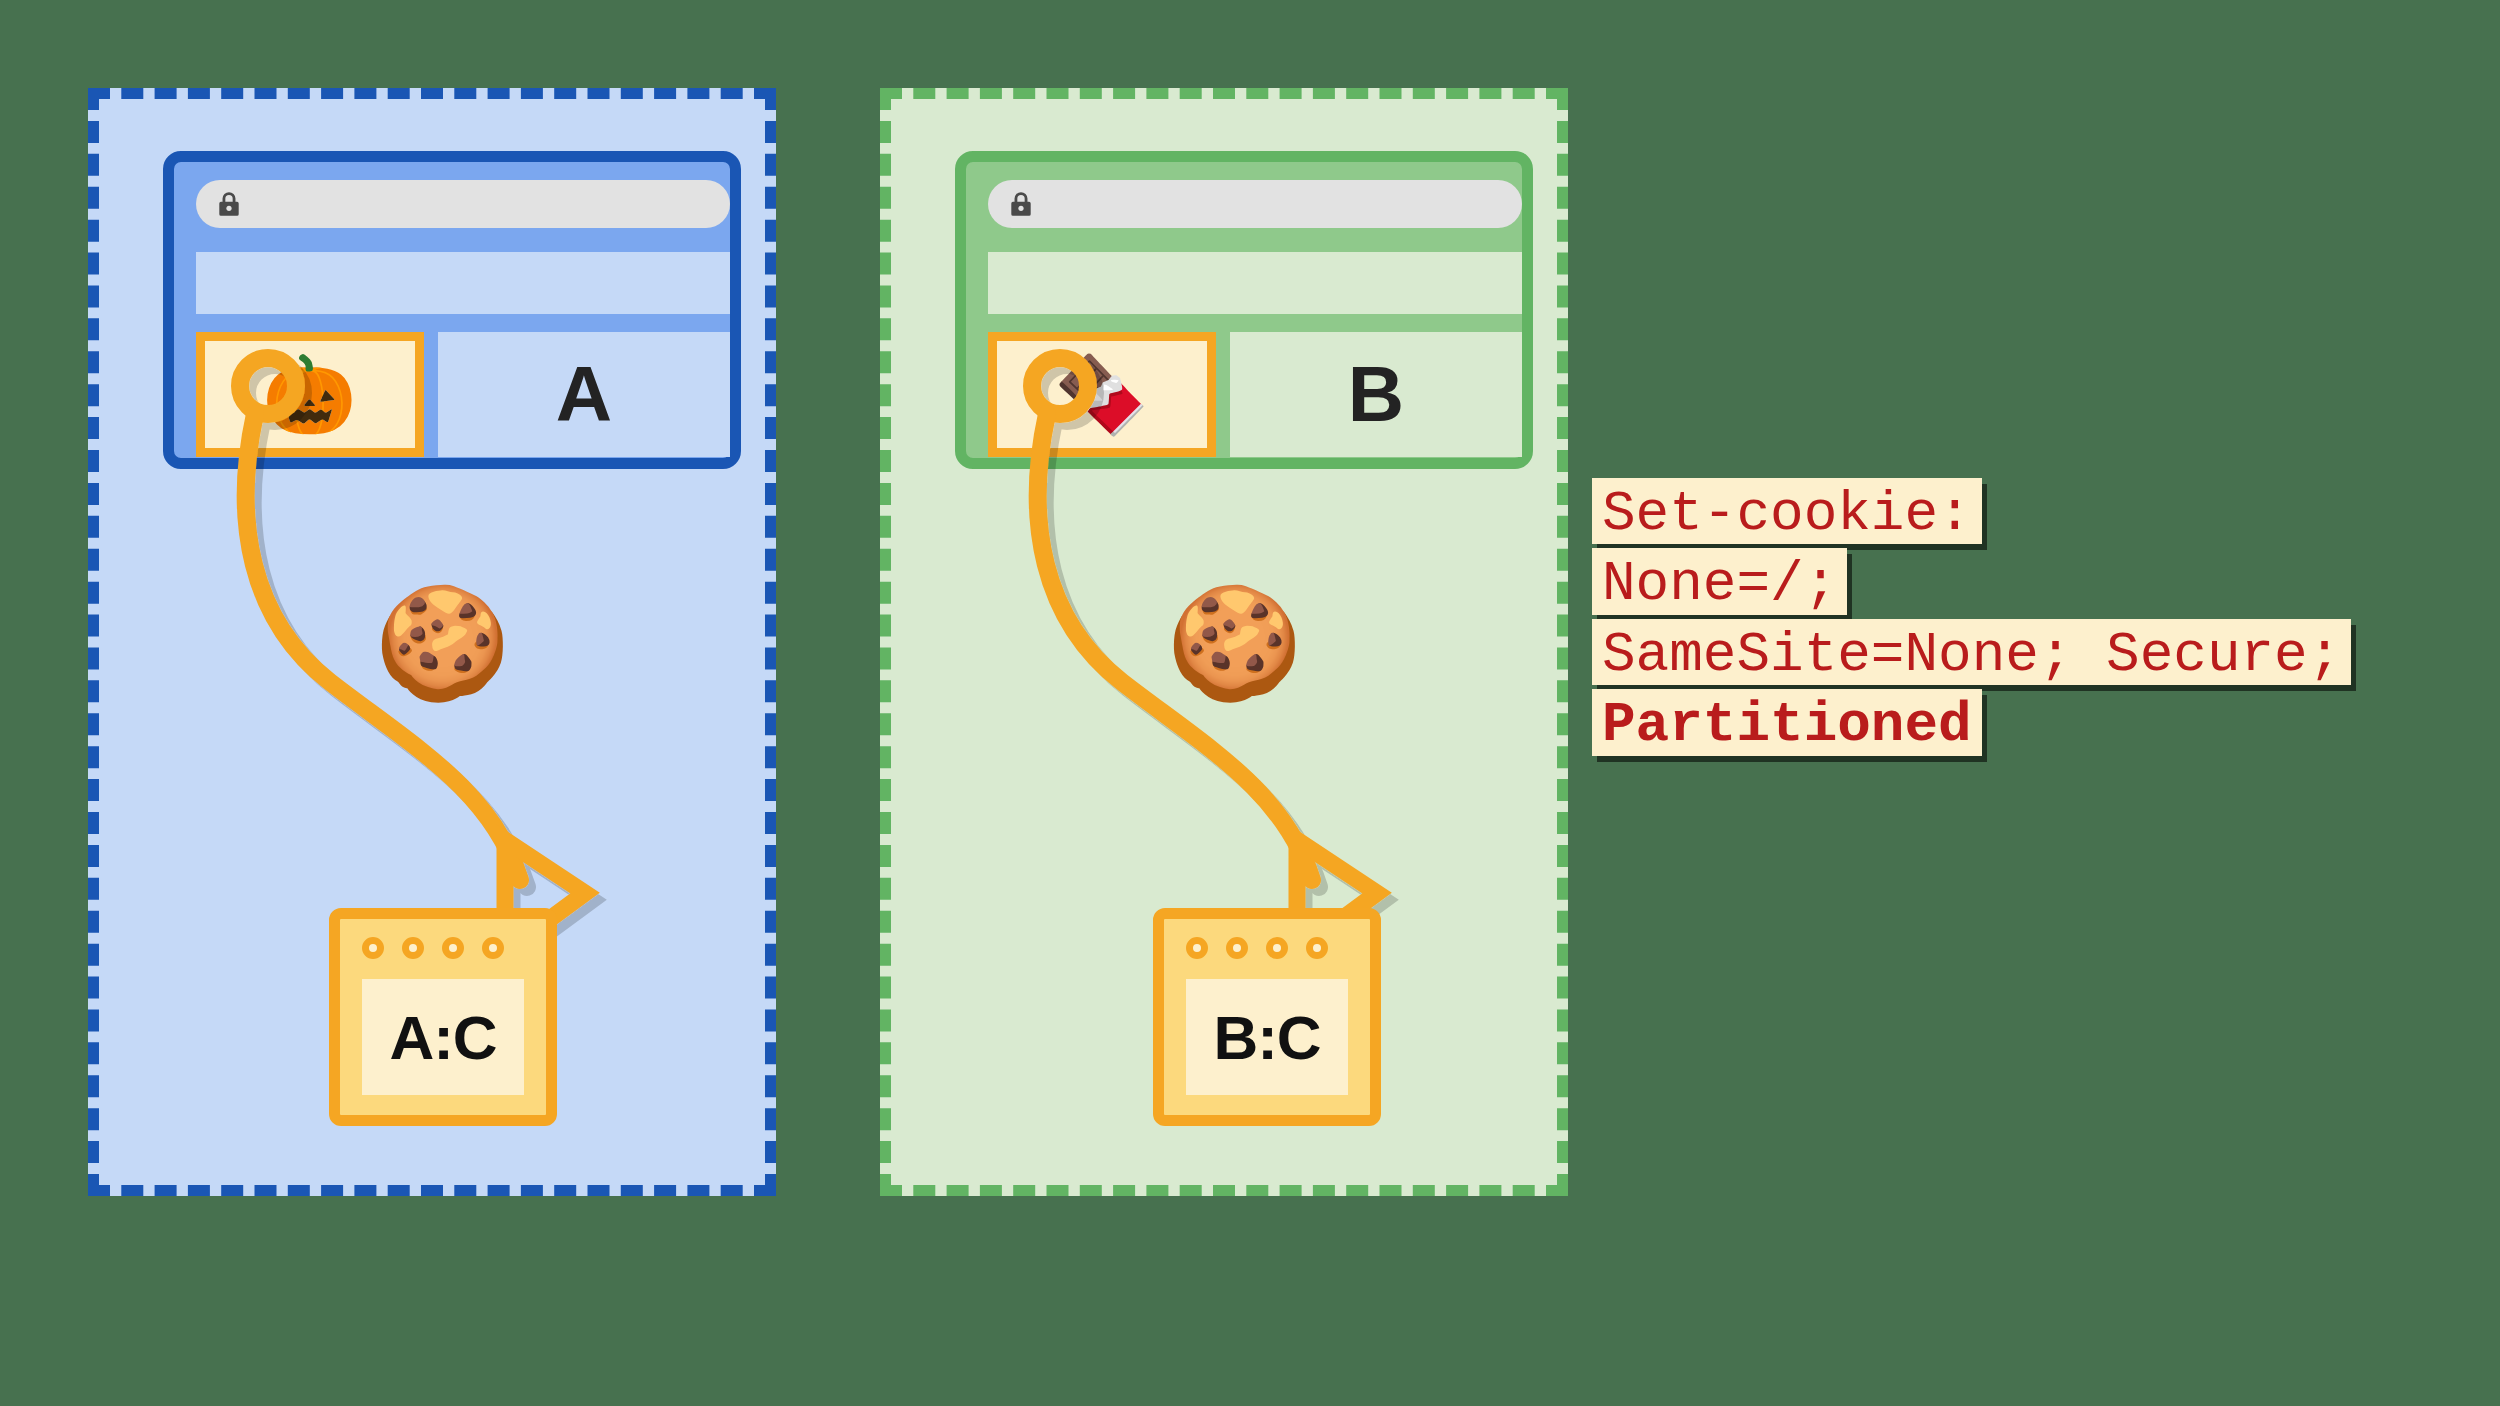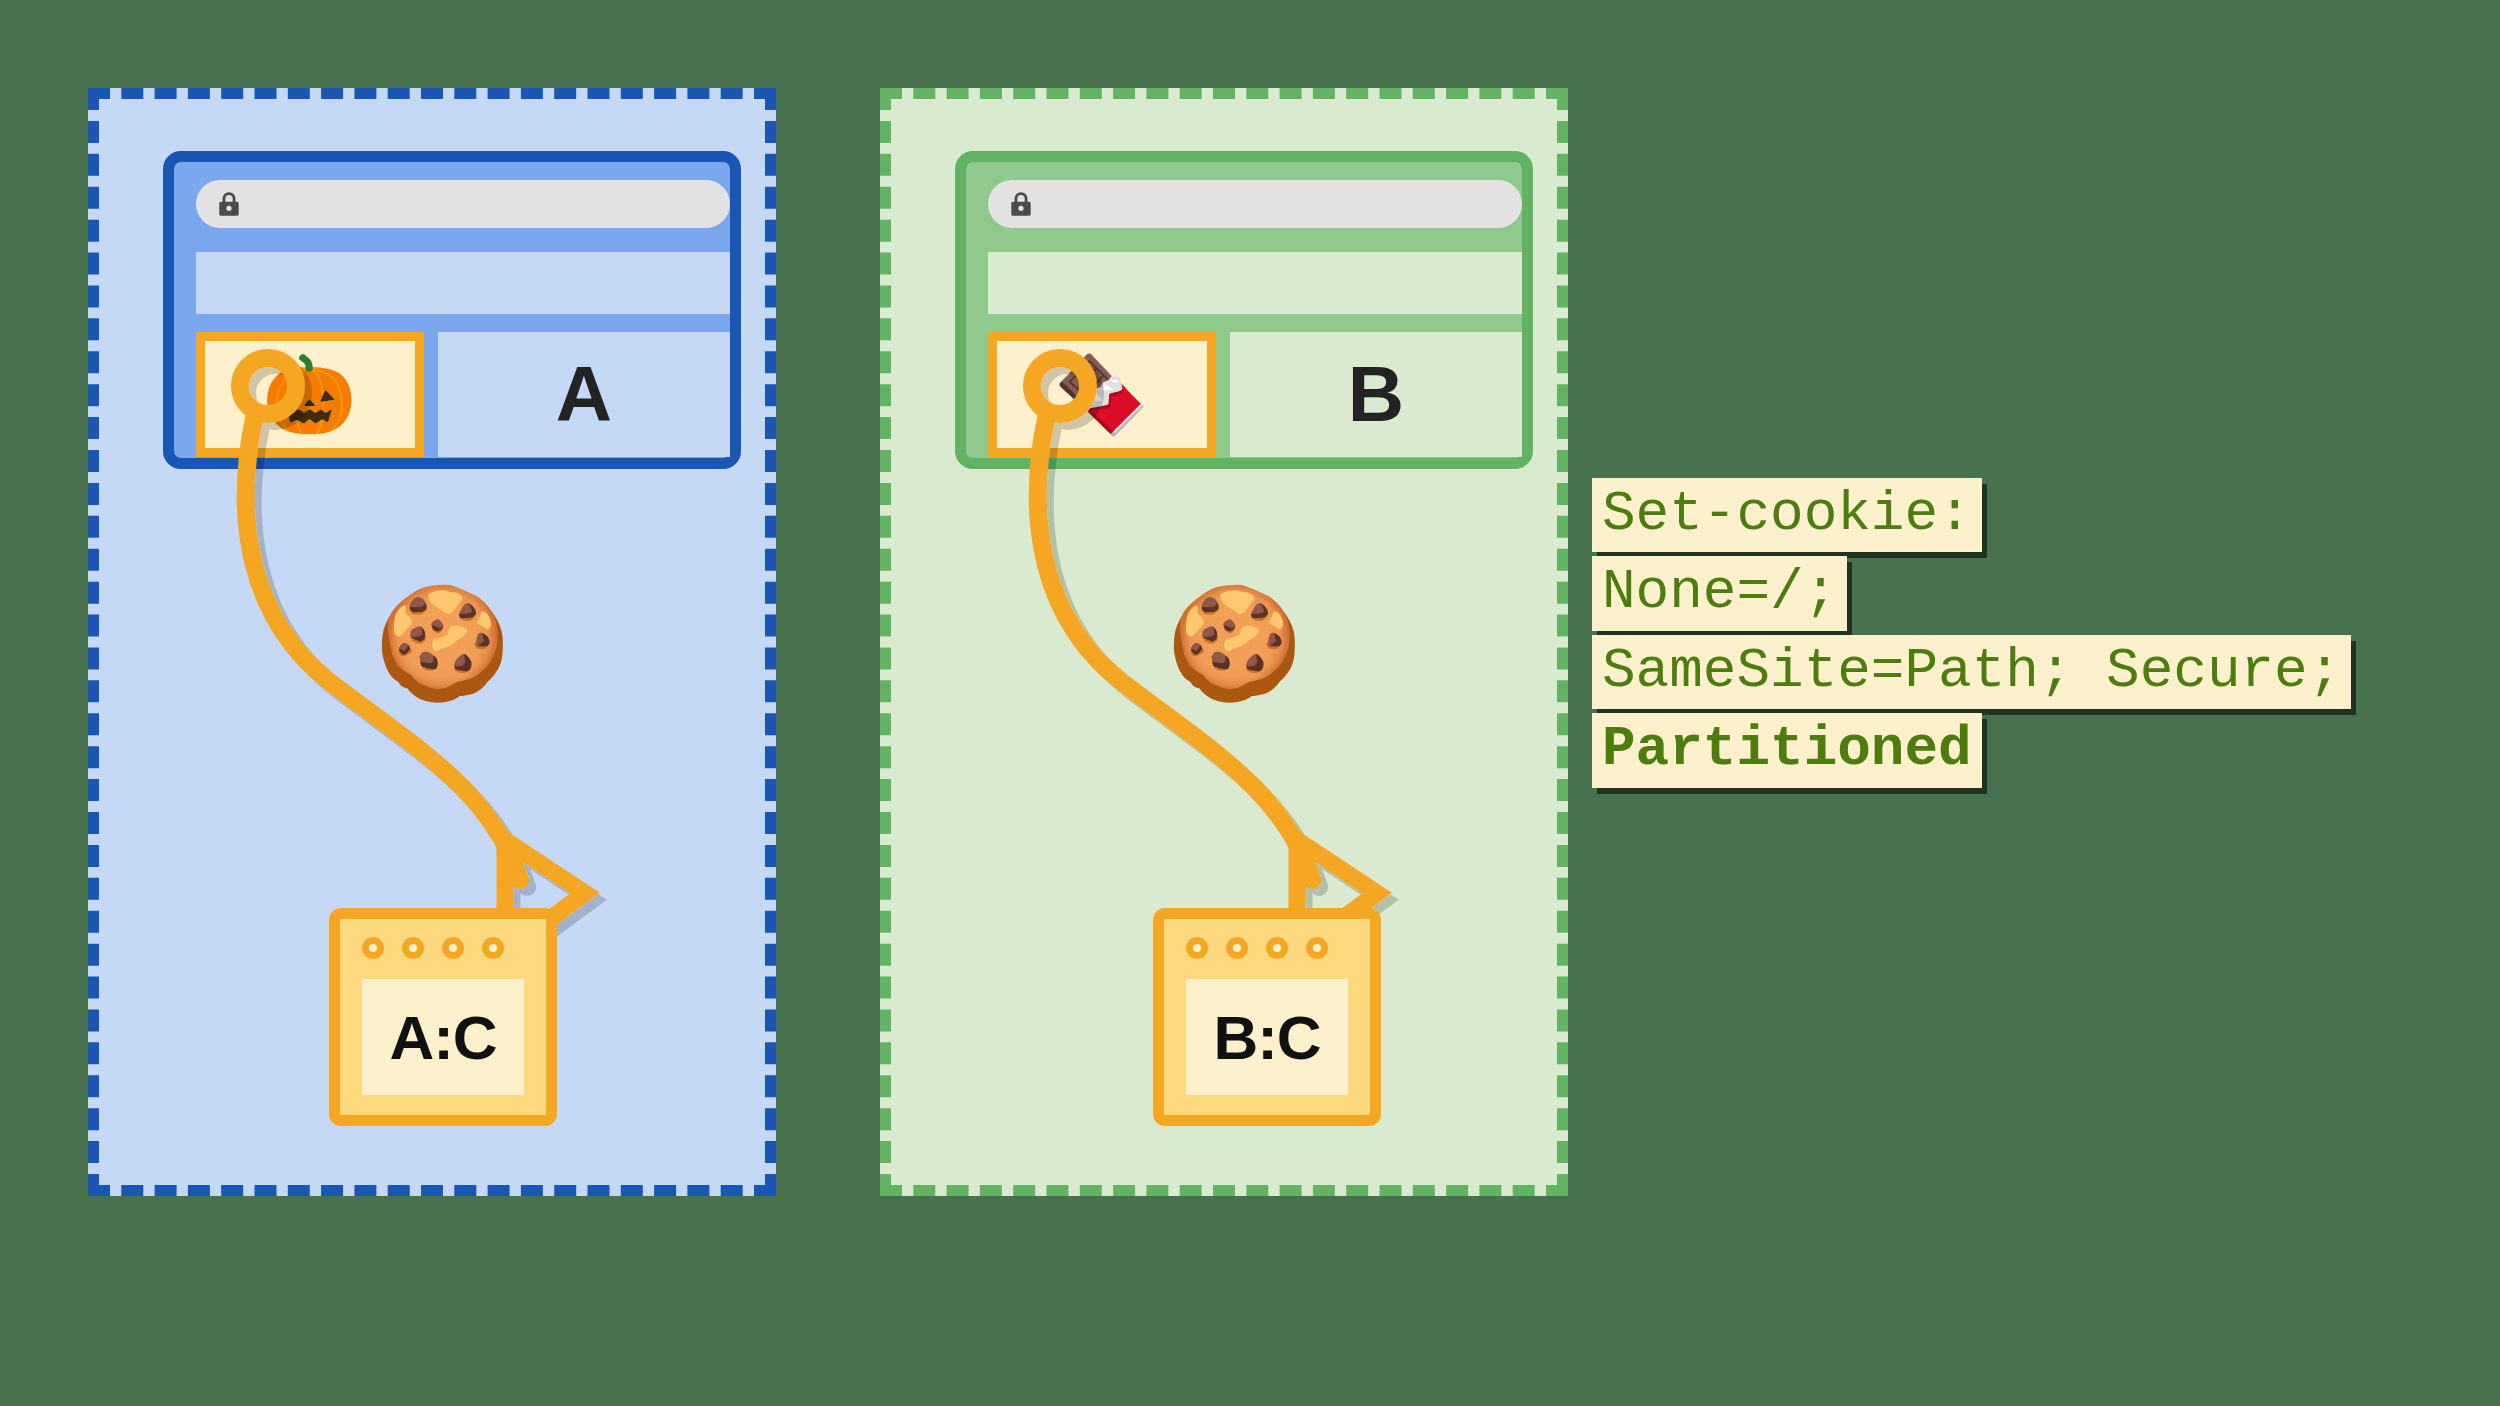--- a/index.html
+++ b/index.html
@@ -135,25 +135,25 @@
   .arrows{position:absolute;left:0;top:0;width:2500px;height:1406px;pointer-events:none;z-index:4;}
 
   
   #header-block{
     position:absolute;left:1592px;top:478px;
     display:flex;flex-direction:column;align-items:flex-start;
     gap:4px;
   }
   .codeline{
     background:#fdf0cd;
-    color:#4d7c0f;
+    color:#b91c1c;
     font-family:"Liberation Mono","DejaVu Sans Mono",monospace;
     font-size:56px;
     line-height:1.08;
-    padding:6px 10px 8px 10px;
+    padding:6px 10px 0 10px;
     white-space:pre;
     box-shadow:5px 6px 0 rgba(0,0,0,0.55);
   }
   .codeline.bold{font-weight:700;}
 </style>
 </head>
 <body>
 
 <div class="stage">
 
@@ -248,17 +248,17 @@
       <span class="ring"></span>
     </div>
     <div class="padpage">
       <span class="padlabel">B:C</span>
     </div>
   </div>
 
   <div id="header-block">
     <div class="codeline">Set-cookie:</div>
     <div class="codeline">None=/;</div>
-    <div class="codeline">SameSite=Path; Secure;</div>
+    <div class="codeline">SameSite=None; Secure;</div>
     <div class="codeline bold">Partitioned</div>
   </div>
 
 </div>
 
 </body></html>

